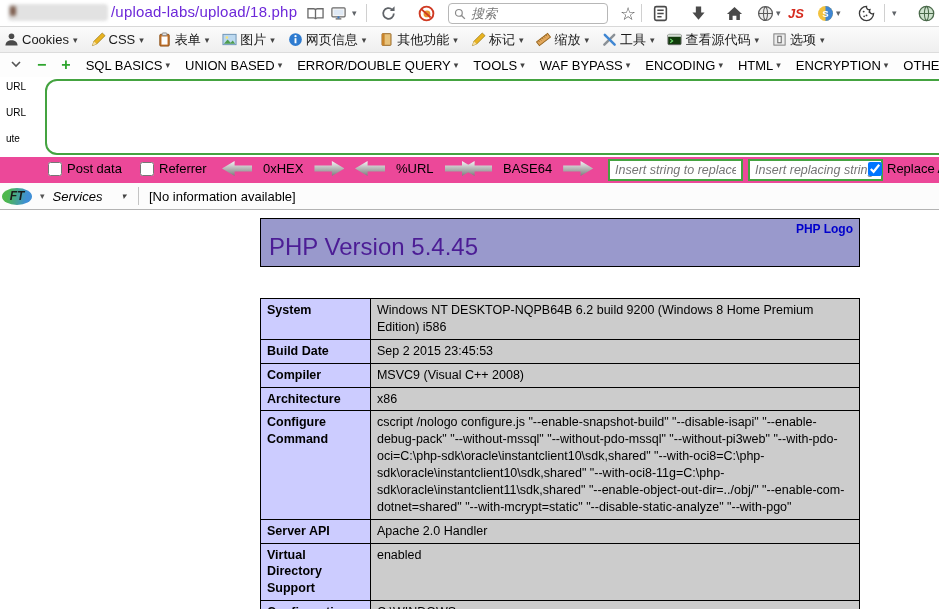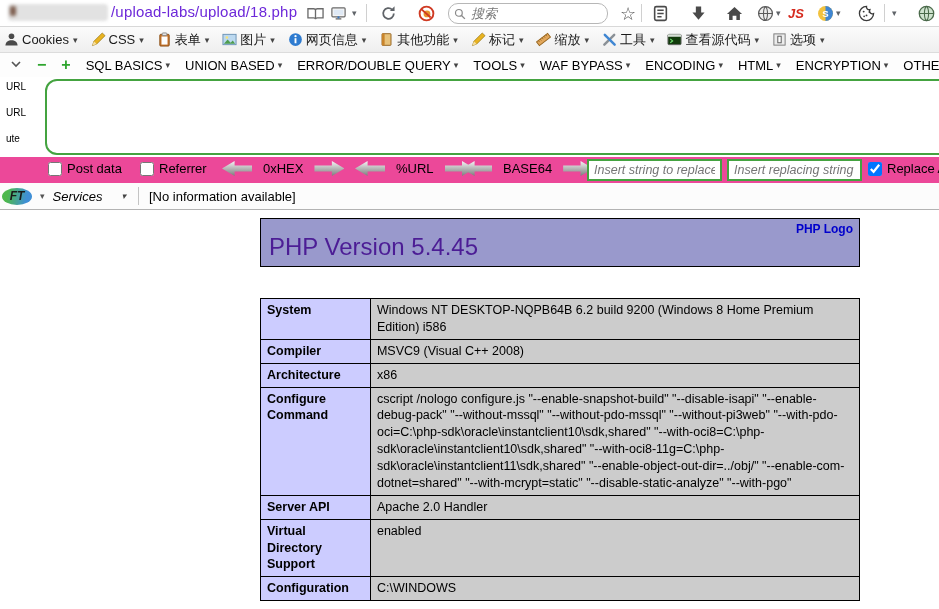--- a/index.html
+++ b/index.html
@@ -13,21 +13,21 @@
               background:#e2e2e2; border-radius:4px; filter:blur(1.5px); }
   .redacted2 { position:absolute; left:2px; top:2px; width:6px; height:10px;
                background:#7a5a4a; border-radius:2px; filter:blur(1px); }
   .url-text { position:absolute; left:111px; top:3px; font-size:15px; color:#6d28d9; letter-spacing:.2px; }
   .ni { position:absolute; top:4px; width:20px; height:19px; display:flex; align-items:center;
         justify-content:center; }
   .ni svg { width:17px; height:17px; }
   .vsep { position:absolute; top:4px; width:1px; height:18px; background:#d0d0d0; }
   .crt-nav { position:absolute; top:8px; font-size:9px; color:#5f6368; }
   .searchbox { position:absolute; left:448px; top:3px; width:160px; height:21px;
-               border:1px solid #b7b7b7; border-radius:10px; background:#fff;
+               border:1px solid #b7b7b7; border-radius:4px; background:#fff;
                display:flex; align-items:center; padding:0 5px; gap:5px; }
   .searchbox svg { width:12px; height:12px; flex:0 0 auto; }
   .searchbox input { border:none; outline:none; width:100%; font-style:italic; font-size:13px;
                      color:#777; font-family:"Liberation Sans",sans-serif; background:transparent; }
   .js-badge { position:absolute; left:788px; top:6px; font-size:13px; font-weight:bold;
               color:#d62a1e; font-style:italic; letter-spacing:0; }
   .star-glyph { font-size:18px; color:#555; line-height:1; }
 
   
   .bmbar { position:absolute; left:0; top:27px; width:939px; height:26px;
@@ -55,21 +55,21 @@
   
   .encrow { position:absolute; left:0; top:157px; width:939px; height:26px; background:#ec4899; }
   .enc-item { position:absolute; top:4px; display:flex; align-items:center; gap:5px;
               font-size:13px; color:#000; white-space:nowrap; }
   .enc-item input[type=checkbox] { width:14px; height:14px; margin:0; }
   .cv-arrow { width:30px; height:15px; background:linear-gradient(180deg,#f5f5f5 0%,#bdbdbd 45%,#7d7d7d 100%); }
   .cv-left  { clip-path:polygon(0% 50%, 42% 0%, 42% 30%, 100% 30%, 100% 70%, 42% 70%, 42% 100%); }
   .cv-right { clip-path:polygon(100% 50%, 58% 0%, 58% 30%, 0% 30%, 0% 70%, 58% 70%, 58% 100%); }
   .cv-label { margin:0 6px; font-size:13px; }
   .enc-input { height:22px; border:2px solid #44a340; font-style:italic; font-size:12.5px;
-               color:#777; padding:0 5px; outline:none; font-family:"Liberation Sans",sans-serif; }
+               color:#777; padding:0 5px; outline:none; font-family:"Liberation Sans",sans-serif;margin-left:21px; }
 
   
   .svcbar { position:absolute; left:0; top:183px; width:939px; height:27px; background:#fcfcfc;
             border-bottom:1px solid #b3b3b3; display:flex; align-items:center; }
   .svc-logo { margin-left:2px; width:30px; height:17px; border-radius:50%;
               background:linear-gradient(100deg,#4db84d 20%,#3f8fd6 80%); filter:blur(.4px);
               display:flex; align-items:center; justify-content:center; }
   .svc-logo span { font-size:12px; font-weight:bold; font-style:italic; color:#1a1a1a; filter:none; }
   .svc-caret { font-size:9px; color:#555; margin:0 8px 0 8px; }
   .svc-label { font-size:13px; color:#000; display:flex; align-items:center; gap:18px;font-style:italic; }
@@ -408,20 +408,24 @@
     <span class="php-title">PHP Version 5.4.45</span>
     <a class="php-logo-link">PHP Logo</a>
   </div>
   <table class="php-table">
     <tbody id="php-rows">
         <tr>
           <td class="e">System</td>
           <td class="v">Windows NT DESKTOP-NQPB64B 6.2 build 9200 (Windows 8 Home Premium Edition) i586</td>
         </tr>
         <tr>
+          <td class="e">Build Date</td>
+          <td class="v">Sep 2 2015 23:45:53</td>
+        </tr>
+        <tr>
           <td class="e">Compiler</td>
           <td class="v">MSVC9 (Visual C++ 2008)</td>
         </tr>
         <tr>
           <td class="e">Architecture</td>
           <td class="v">x86</td>
         </tr>
         <tr>
           <td class="e">Configure Command</td>
           <td class="v">cscript /nologo configure.js "--enable-snapshot-build" "--disable-isapi" "--enable-debug-pack" "--without-mssql" "--without-pdo-mssql" "--without-pi3web" "--with-pdo-oci=C:\php-sdk\oracle\instantclient10\sdk,shared" "--with-oci8=C:\php-sdk\oracle\instantclient10\sdk,shared" "--with-oci8-11g=C:\php-sdk\oracle\instantclient11\sdk,shared" "--enable-object-out-dir=../obj/" "--enable-com-dotnet=shared" "--with-mcrypt=static" "--disable-static-analyze" "--with-pgo"</td>

